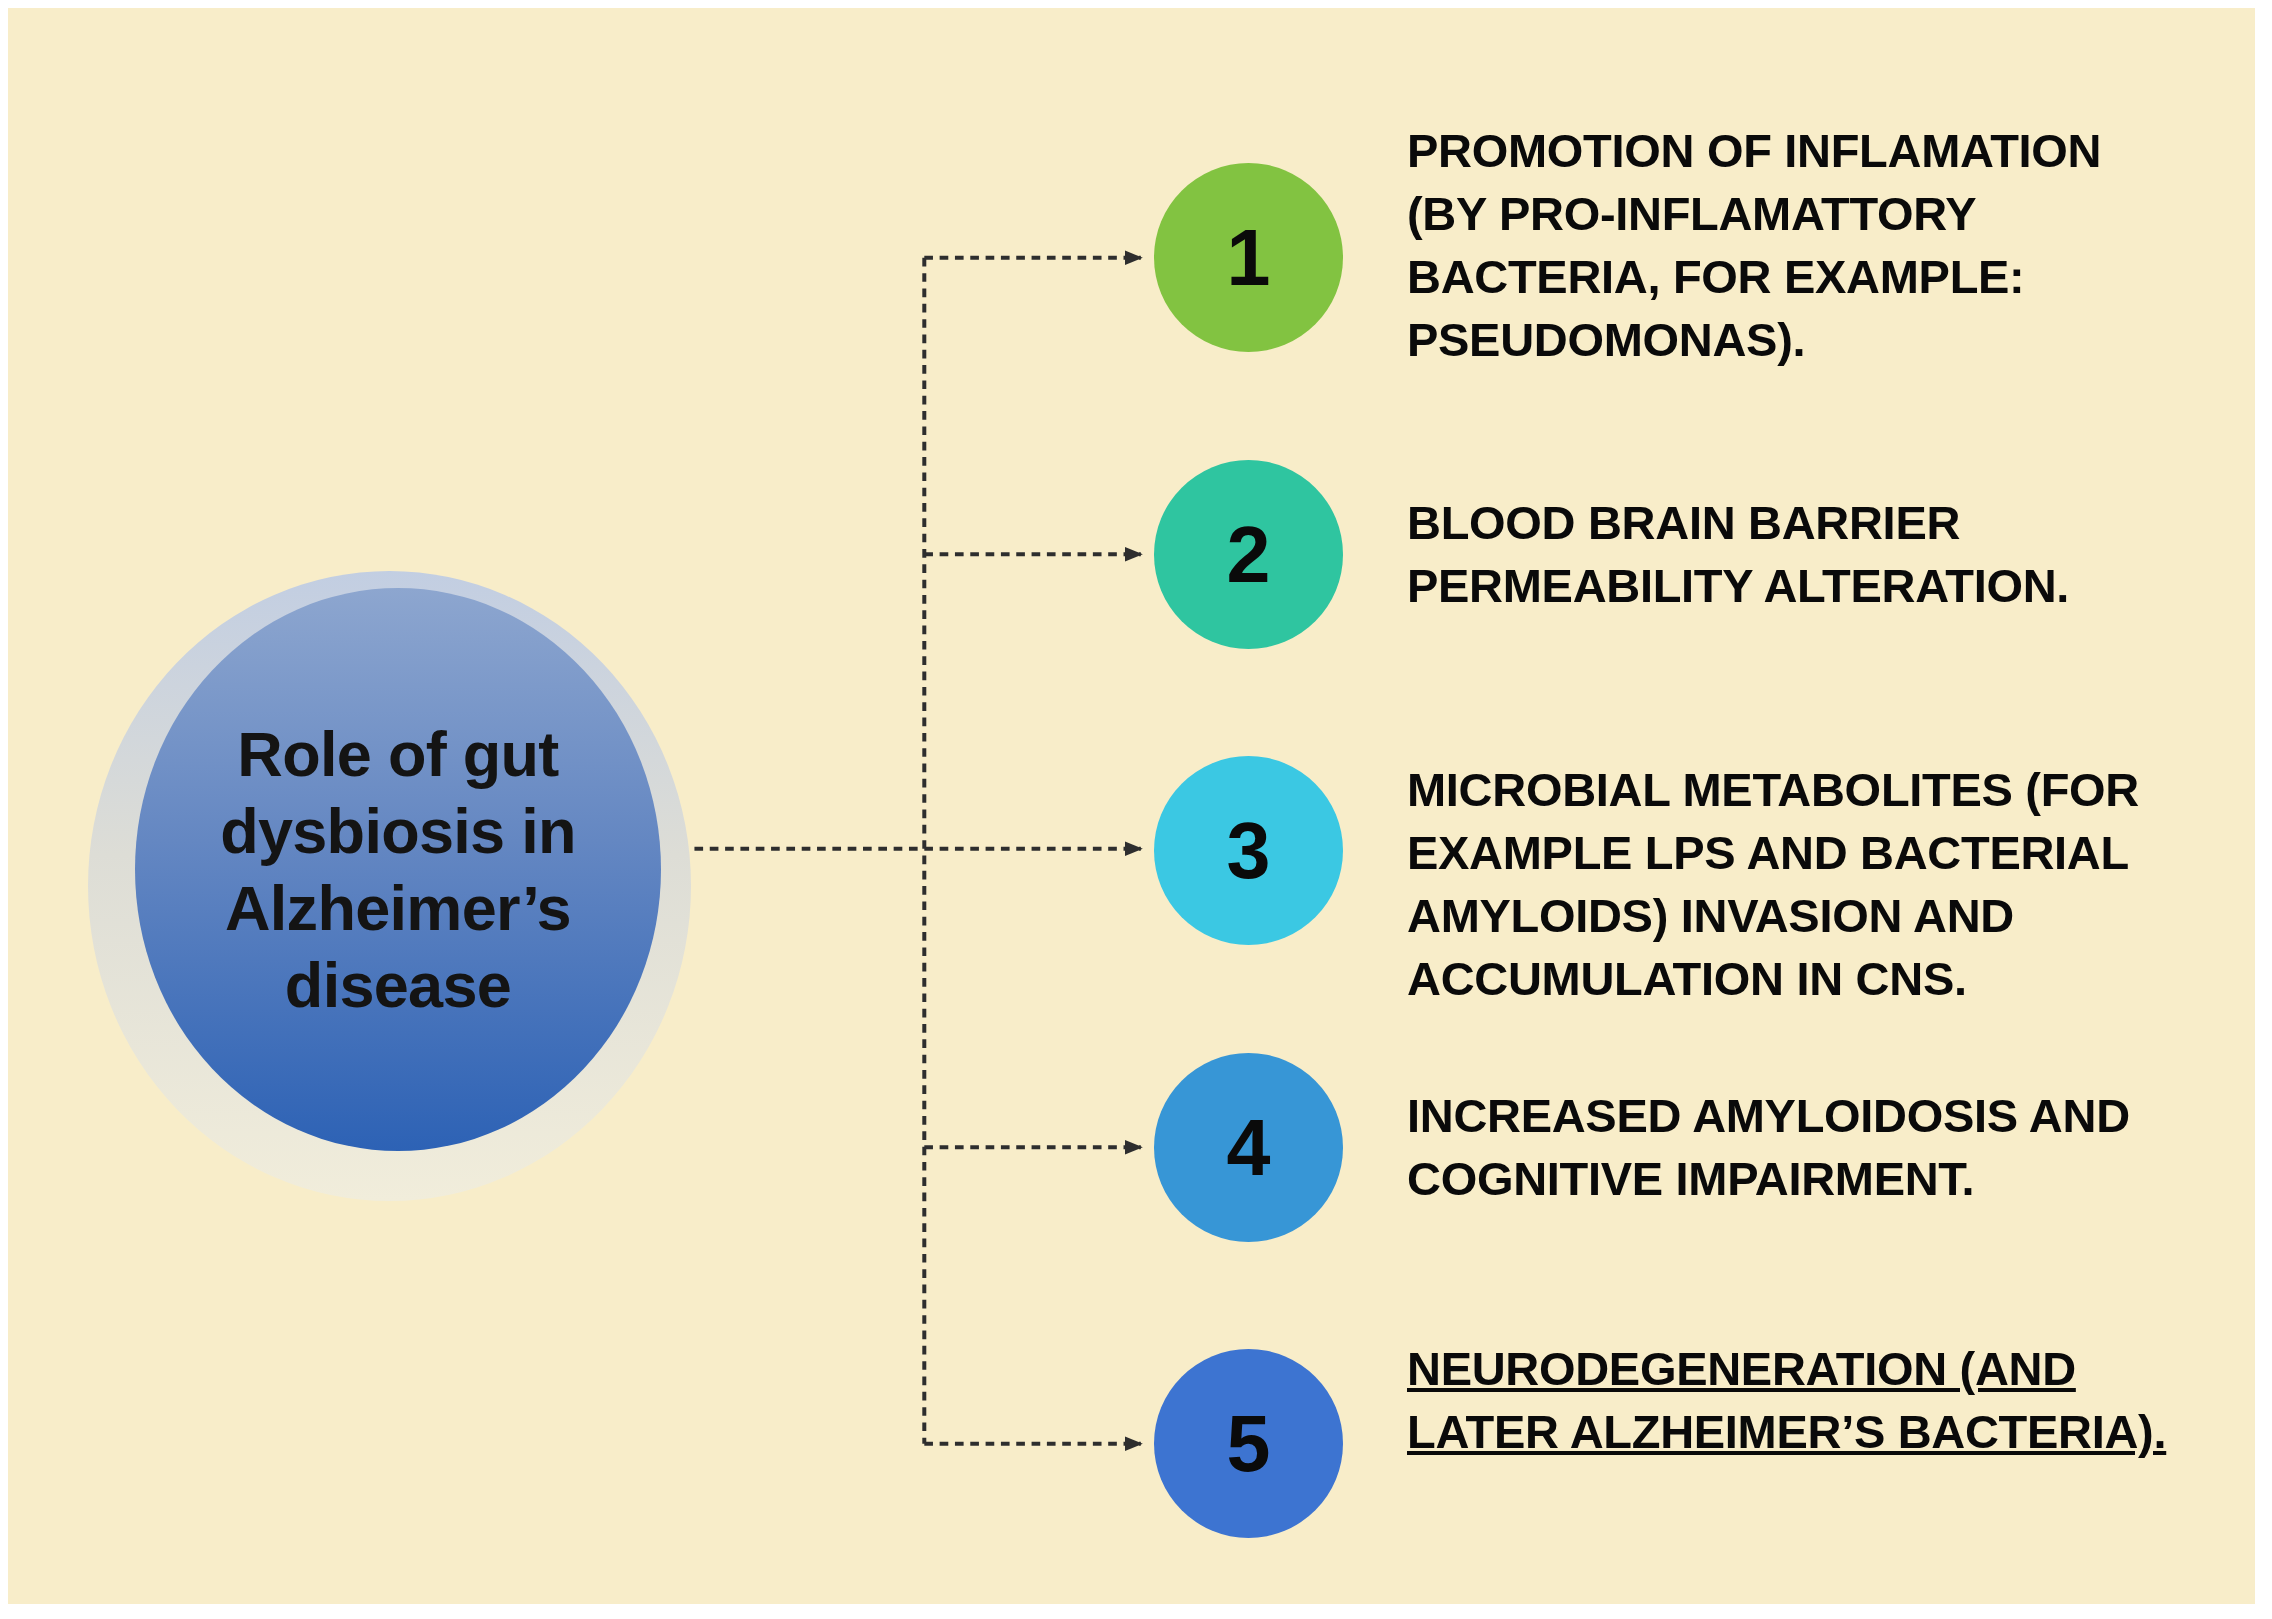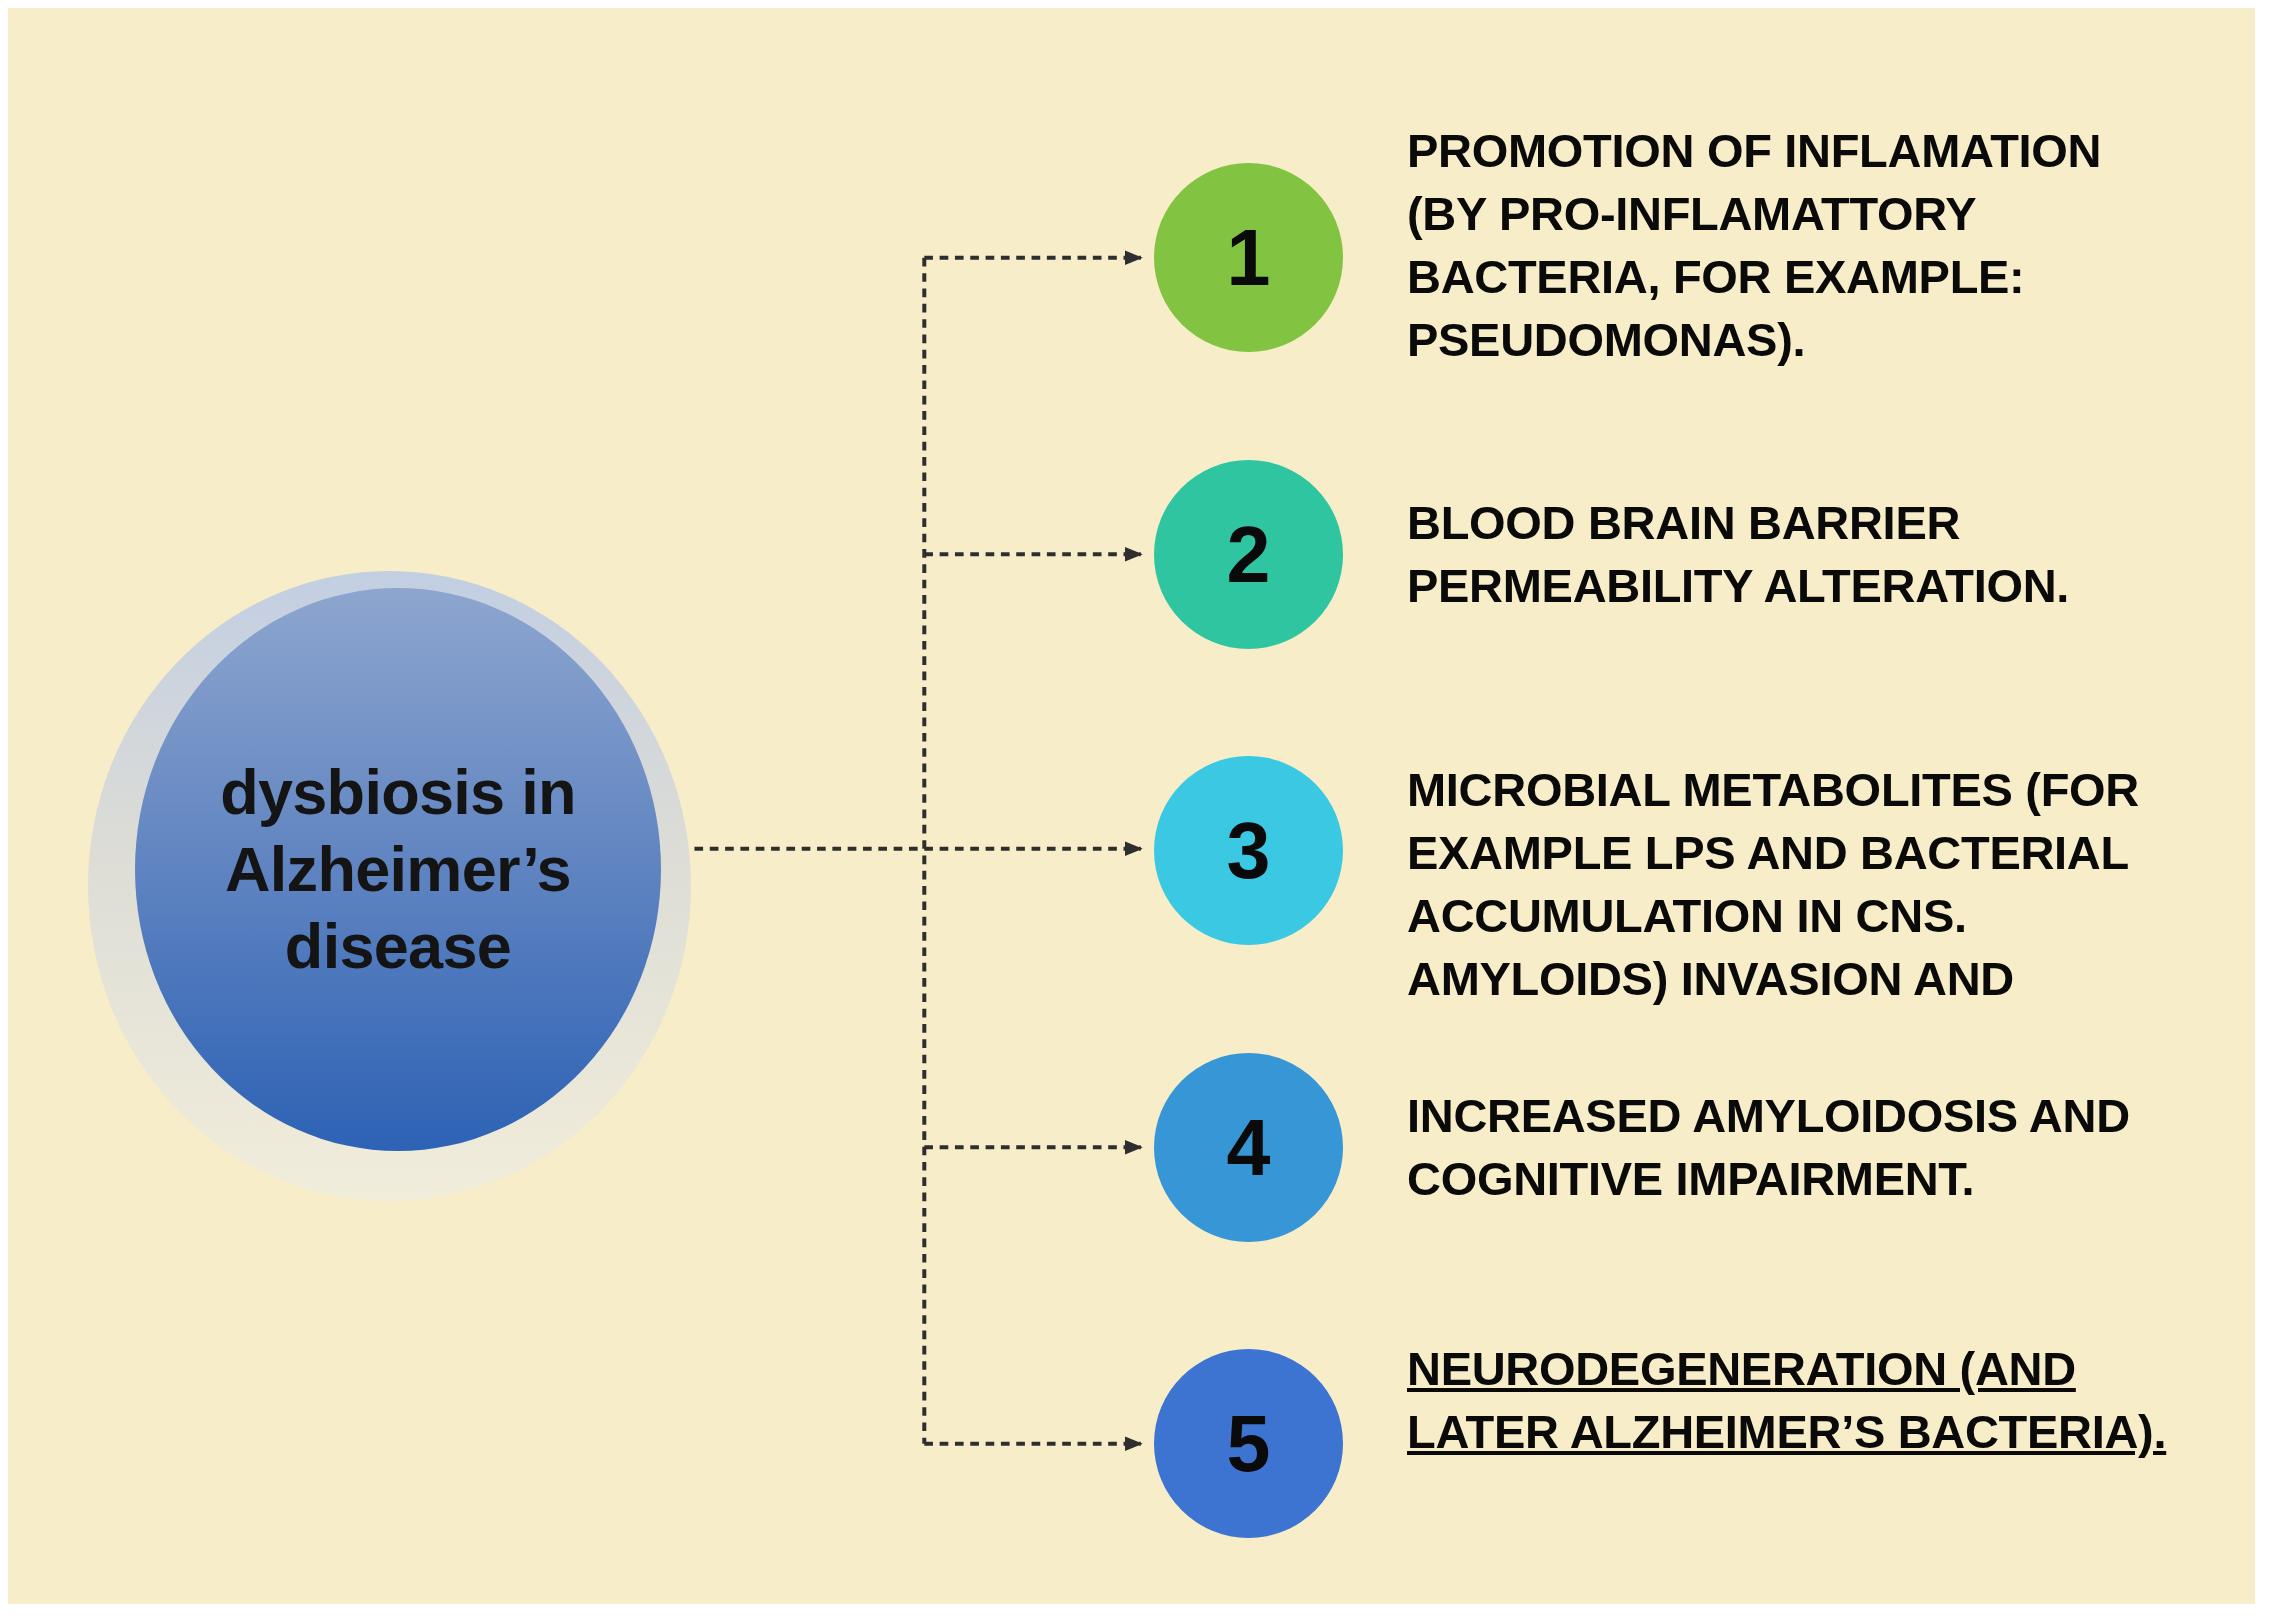--- a/index.html
+++ b/index.html
@@ -58,20 +58,21 @@
       <line x1="1375" y1="375" x2="1375" y2="2155" stroke="#2E2E2E" stroke-width="6" stroke-dasharray="13 10"></line>
       <line x1="1375" y1="375" x2="1700" y2="375" stroke="#2E2E2E" stroke-width="6" stroke-dasharray="13 10" marker-end="url(#arrow)"></line>
       <line x1="1375" y1="820" x2="1700" y2="820" stroke="#2E2E2E" stroke-width="6" stroke-dasharray="13 10" marker-end="url(#arrow)"></line>
       <line x1="1375" y1="1710" x2="1700" y2="1710" stroke="#2E2E2E" stroke-width="6" stroke-dasharray="13 10" marker-end="url(#arrow)"></line>
       <line x1="1375" y1="2155" x2="1700" y2="2155" stroke="#2E2E2E" stroke-width="6" stroke-dasharray="13 10" marker-end="url(#arrow)"></line>
     </svg>
 
     <div class="halo"></div>
     <div class="main-circle">
       <div class="main-title">
+        <div>Role of gut</div>
         <div>dysbiosis in</div>
         <div>Alzheimer’s</div>
         <div>disease</div>
       </div>
     </div>
 
     <div class="step-circle c1" style="background: rgb(130, 195, 65);">
       <span class="num">1</span>
     </div>
     <div class="step-circle c2" style="background: rgb(47, 197, 160);">
@@ -93,22 +94,22 @@
         <div>BACTERIA, FOR EXAMPLE:</div>
         <div>PSEUDOMONAS).</div>
       </div>
     <div class="step-text t2">
         <div>BLOOD BRAIN BARRIER</div>
         <div>PERMEABILITY ALTERATION.</div>
       </div>
     <div class="step-text t3">
         <div>MICROBIAL METABOLITES (FOR</div>
         <div>EXAMPLE LPS AND BACTERIAL</div>
+        <div>AMYLOIDS) INVASION AND</div>
         <div>ACCUMULATION IN CNS.</div>
-        <div>AMYLOIDS) INVASION AND</div>
       </div>
     <div class="step-text t4">
         <div>INCREASED AMYLOIDOSIS AND</div>
         <div>COGNITIVE IMPAIRMENT.</div>
       </div>
     <div class="step-text t5">
         <div>NEURODEGENERATION (AND</div>
         <div>LATER ALZHEIMER’S BACTERIA).</div>
       </div>
 

